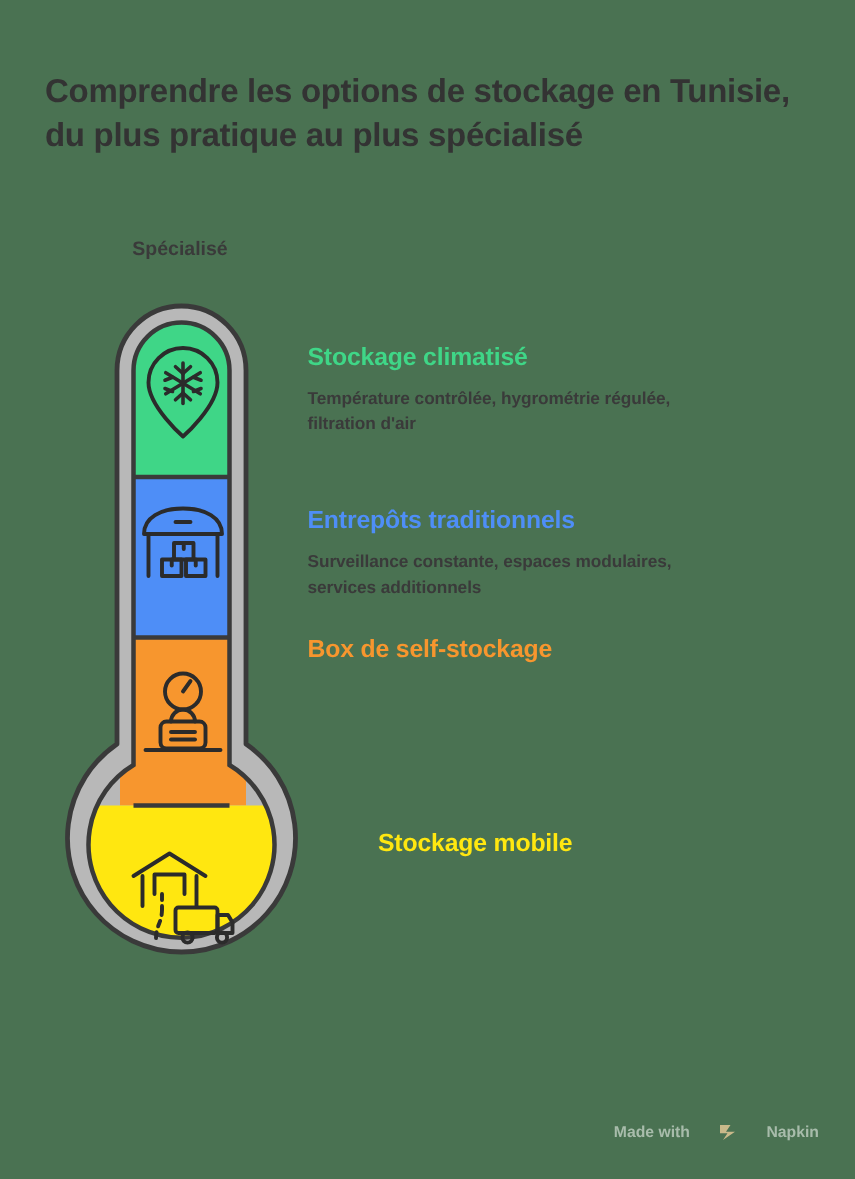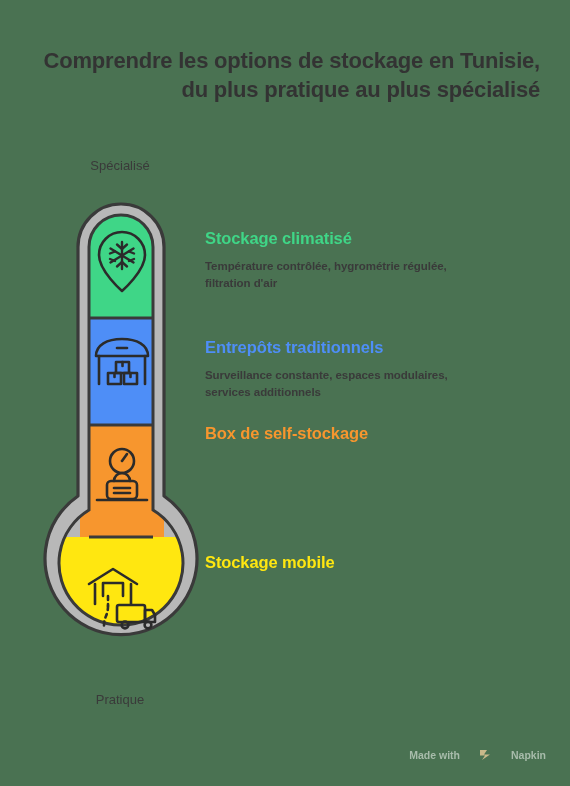--- a/index.html
+++ b/index.html
@@ -7,30 +7,30 @@
     width:570px; height:786px;
     background:#4a7252;
     font-family:"Liberation Sans", sans-serif;
     overflow:hidden;
   }
   .page { position:relative; width:570px; height:786px; }
 
   
   .title {
     position:absolute; top:46px; left:30px; width:510px;
-    text-align:right;
+    text-align:left;
     font-size:22px; font-weight:bold; line-height:1.32;
     color:#333333;
     letter-spacing:-0.2px;
   }
 
   
   .scale-label {
     position:absolute; width:200px; text-align:center;
-    font-size:13px; font-weight:normal; color:#3a3a3a;
+    font-size:13px; font-weight:bold; color:#3a3a3a;
     left:20px;
   }
   .scale-top { top:158px; }
   .scale-bottom { top:692px; }
 
   
   .thermo { position:absolute; left:40px; top:190px; width:162px; height:482px; }
   .thermo svg { display:block; }
 
   
@@ -47,21 +47,21 @@
     font-size:16.5px; font-weight:bold; line-height:1.2;
     margin-bottom:9px; letter-spacing:-0.1px;
   }
   .block p {
     font-size:11.5px; font-weight:bold; line-height:1.52;
     color:#3a3a3a; letter-spacing:-0.05px;
   }
   .b1 { top:229px; }
   .b2 { top:338px; }
   .b3 { top:424px; }
-  .b4 { top:553px; }
+  .b4 { top:553px;margin-left:47px; }
 
   
   .watermark {
     position:absolute; right:24px; top:748px;
     display:flex; align-items:center; gap:19px;
     font-size:10.5px; font-weight:bold; color:#a8bcab;
   }
   .wm-logo { display:block; }
 </style>
 </head>
@@ -156,21 +156,20 @@
       <path d="M17,30 L17,17 L37,17 L37,30"></path>
       <path d="M22,30 L22,40" stroke-dasharray="4 4"></path>
       <path d="M22,40 C22,50 18,50 18,60" stroke-dasharray="4 4"></path>
       <rect x="31" y="39" width="28" height="17" rx="2"></rect>
       <path d="M59,44 L66,44 L69,49 L69,56 L59,56 Z"></path>
       <circle cx="39" cy="59" r="3.4"></circle>
       <circle cx="62" cy="59" r="3.4"></circle>
     </svg>
   </div>
 
-  <div class="scale-label scale-bottom">Pratique</div>
 
   <div class="block b1">
     <h3 style="color:#3fd687">Stockage climatisé</h3>
     <p>Température contrôlée, hygrométrie régulée, filtration d'air</p>
   </div>
 
   <div class="block b2">
     <h3 style="color:#4e8ef7">Entrepôts traditionnels</h3>
     <p>Surveillance constante, espaces modulaires, services additionnels</p>
   </div>

